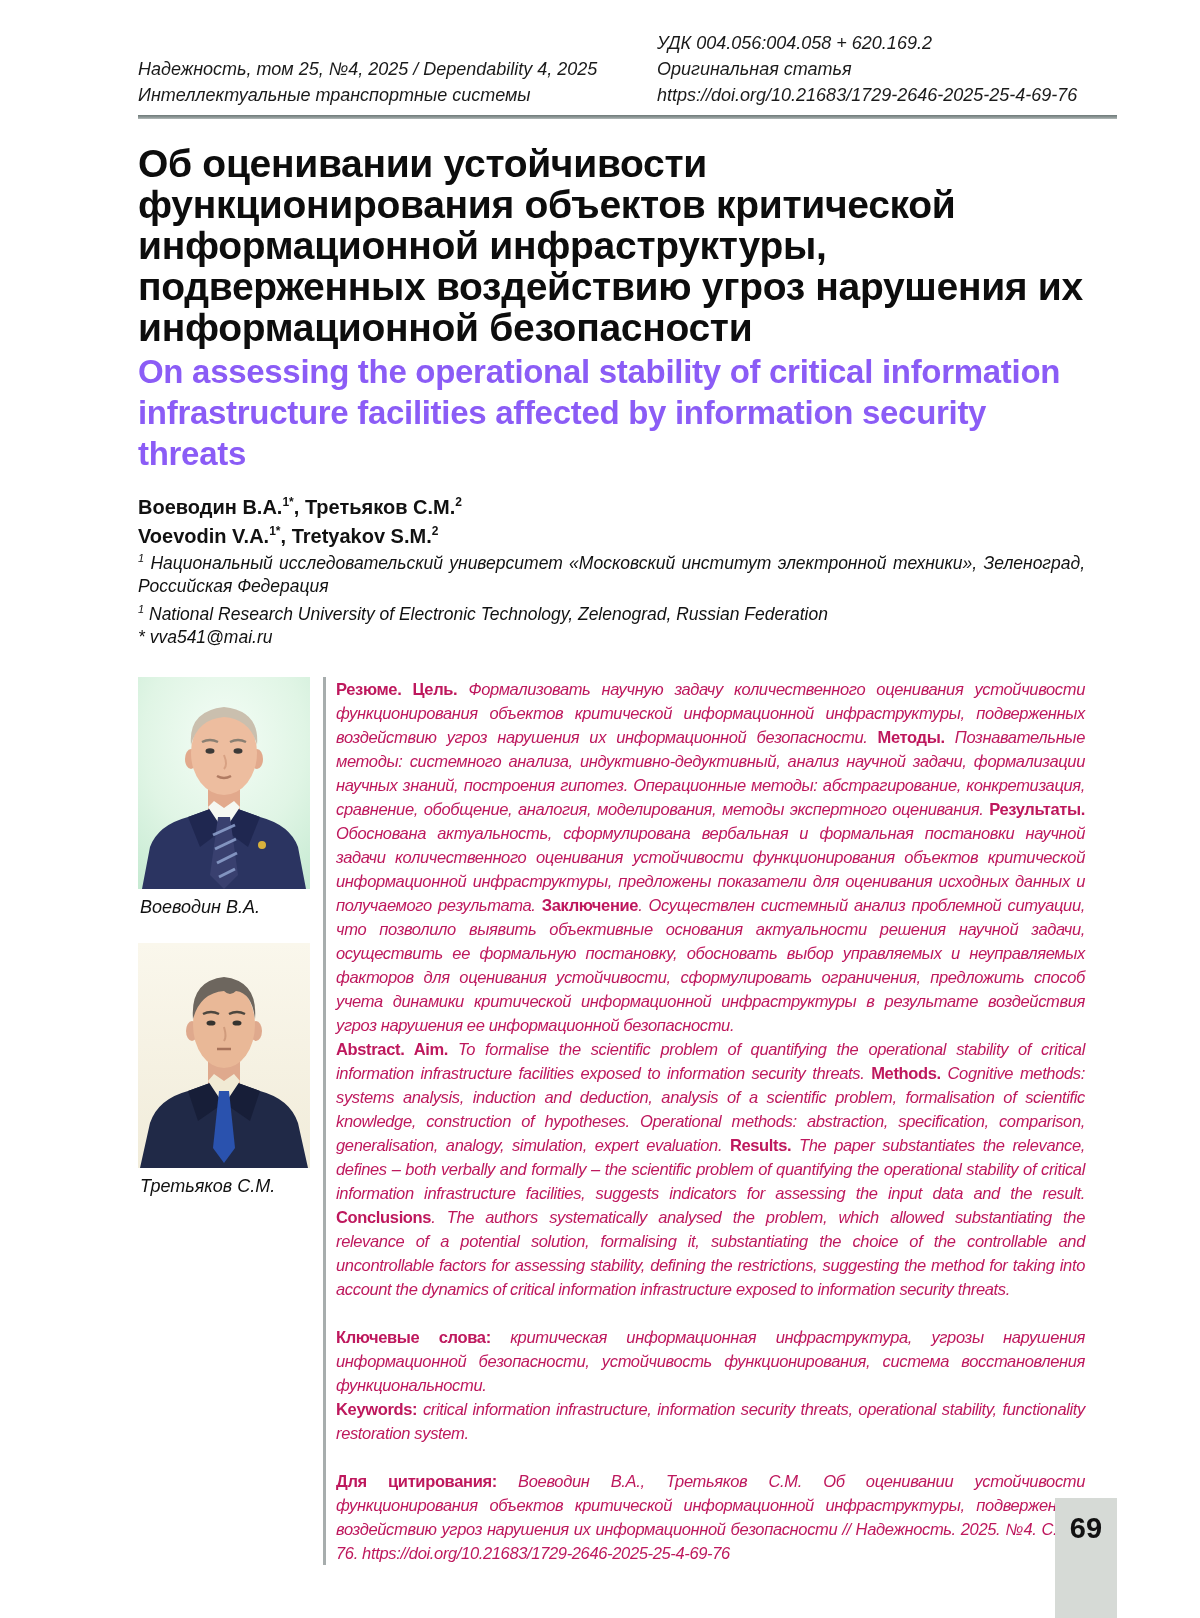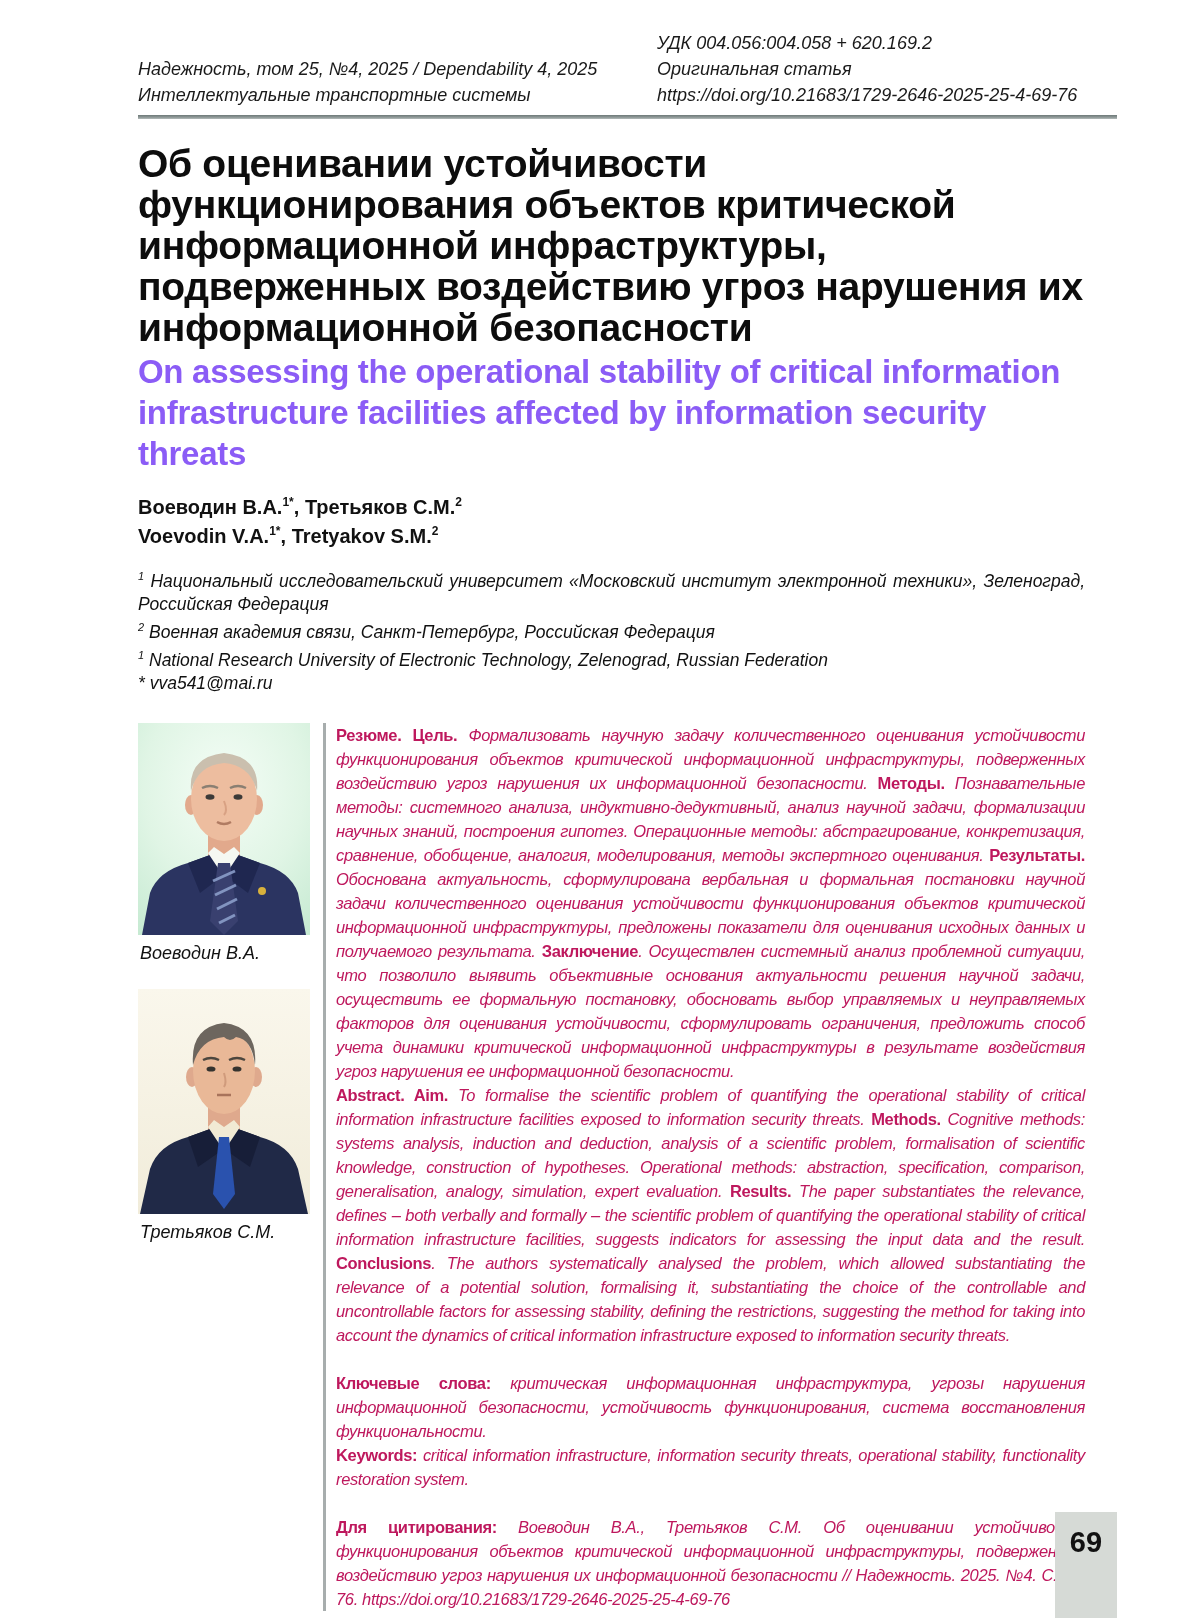--- a/index.html
+++ b/index.html
@@ -32,21 +32,21 @@
   }
   .title-en {
     margin-top:3px; font-size:33px; line-height:41px; font-weight:700;
     letter-spacing:-0.3px; color:#8b5cf6;
   }
   
   .authors { margin-top:16px; font-size:20px; font-weight:700; line-height:24px; }
   .authors sup { font-size:12px; }
   
   .affils {
-    margin-top:18px; font-style:italic; font-size:17.5px; line-height:23px;
+    font-style:italic; font-size:17.5px; line-height:23px;
     text-align:justify;
   }
   .affils sup { font-size:11px; }
   .affil-email { text-align:left; }
   
   .main { display:flex; margin-top:28px; width:947px; align-items:stretch; }
   .photos { flex:0 0 172px; }
   .divider { flex:0 0 3px; background:#a7adad; margin-left:13px; margin-right:10px; }
   .textcol {
     flex:1; font-size:16.5px; line-height:24px; letter-spacing:-0.35px;
@@ -57,21 +57,21 @@
   .seg-b { font-weight:700; font-style:normal; }
   .seg-i { font-style:italic; }
   .photo-card svg { display:block; }
   .photo-caption {
     font-style:italic; font-size:18px; line-height:20px;
     margin:8px 0 26px 2px;
   }
   
   .page-num-box {
     position:absolute; right:83px; bottom:0;
-    width:62px; height:106px; background:#d6dad6;
+    width:62px; height:120px; background:#d6dad6;
     text-align:center; box-sizing:border-box; padding-top:14px;
   }
   .page-num-box .num { font-weight:700; font-size:29px; color:#111; }
 </style>
 </head>
 <body>
 
 <div class="page">
 
   <div class="hdr">
@@ -92,21 +92,20 @@
     <div class="title-ru">Об оценивании устойчивости функционирования объектов критической информационной инфраструктуры, подверженных воздействию угроз нарушения их информационной безопасности</div>
     <div class="title-en">On assessing the operational stability of critical information infrastructure facilities affected by information security threats</div>
 
     <div class="authors">
       <div><span>Воеводин В.А.</span><sup>1*</sup><span>, </span><span>Третьяков С.М.</span><sup>2</sup></div>
       <div><span>Voevodin V.A.</span><sup>1*</sup><span>, </span><span>Tretyakov S.M.</span><sup>2</sup></div>
     </div>
 
     <div class="affils">
       <div><sup>1</sup><span> Национальный исследовательский университет «Московский институт электронной техники», Зеленоград, Российская Федерация</span></div>
-      <div><sup>2</sup><span> Военная академия связи, Санкт-Петербург, Российская Федерация</span></div>
       <div><sup>1</sup><span> National Research University of Electronic Technology, Zelenograd, Russian Federation</span></div>
       <div class="affil-email"><span>* vva541@mai.ru</span></div>
     </div>
 
     <div class="main">
 
       <div class="photos">
 
         <div class="photo-card">
           <svg viewBox="0 0 172 212" width="172" height="212">

